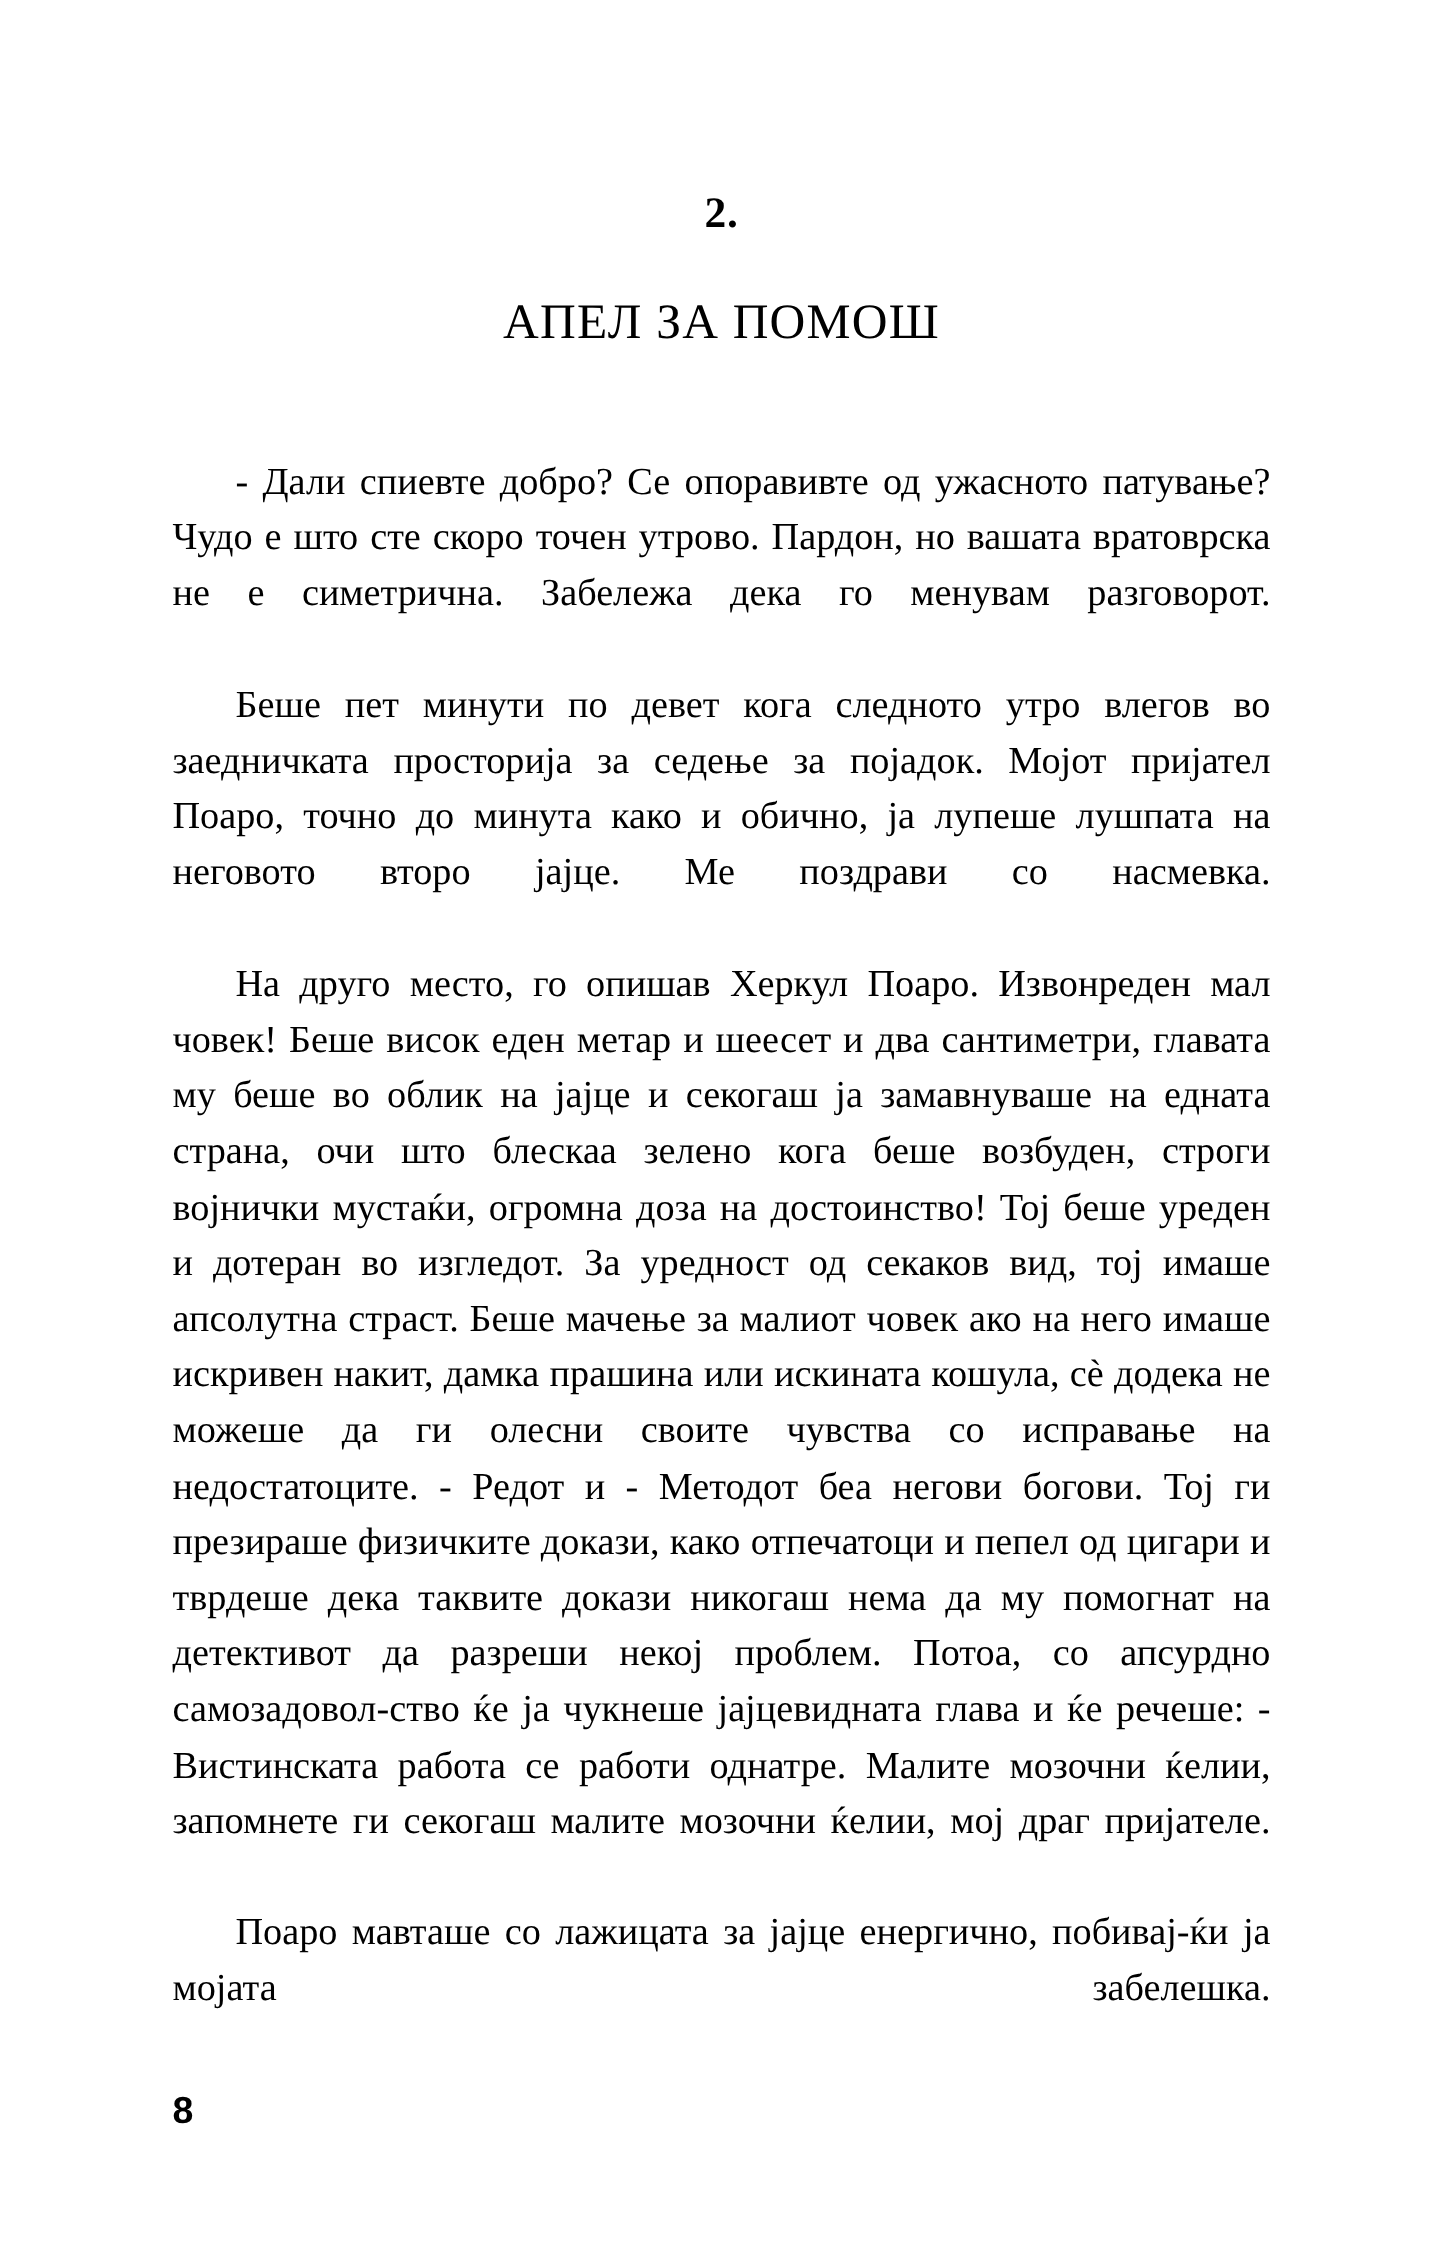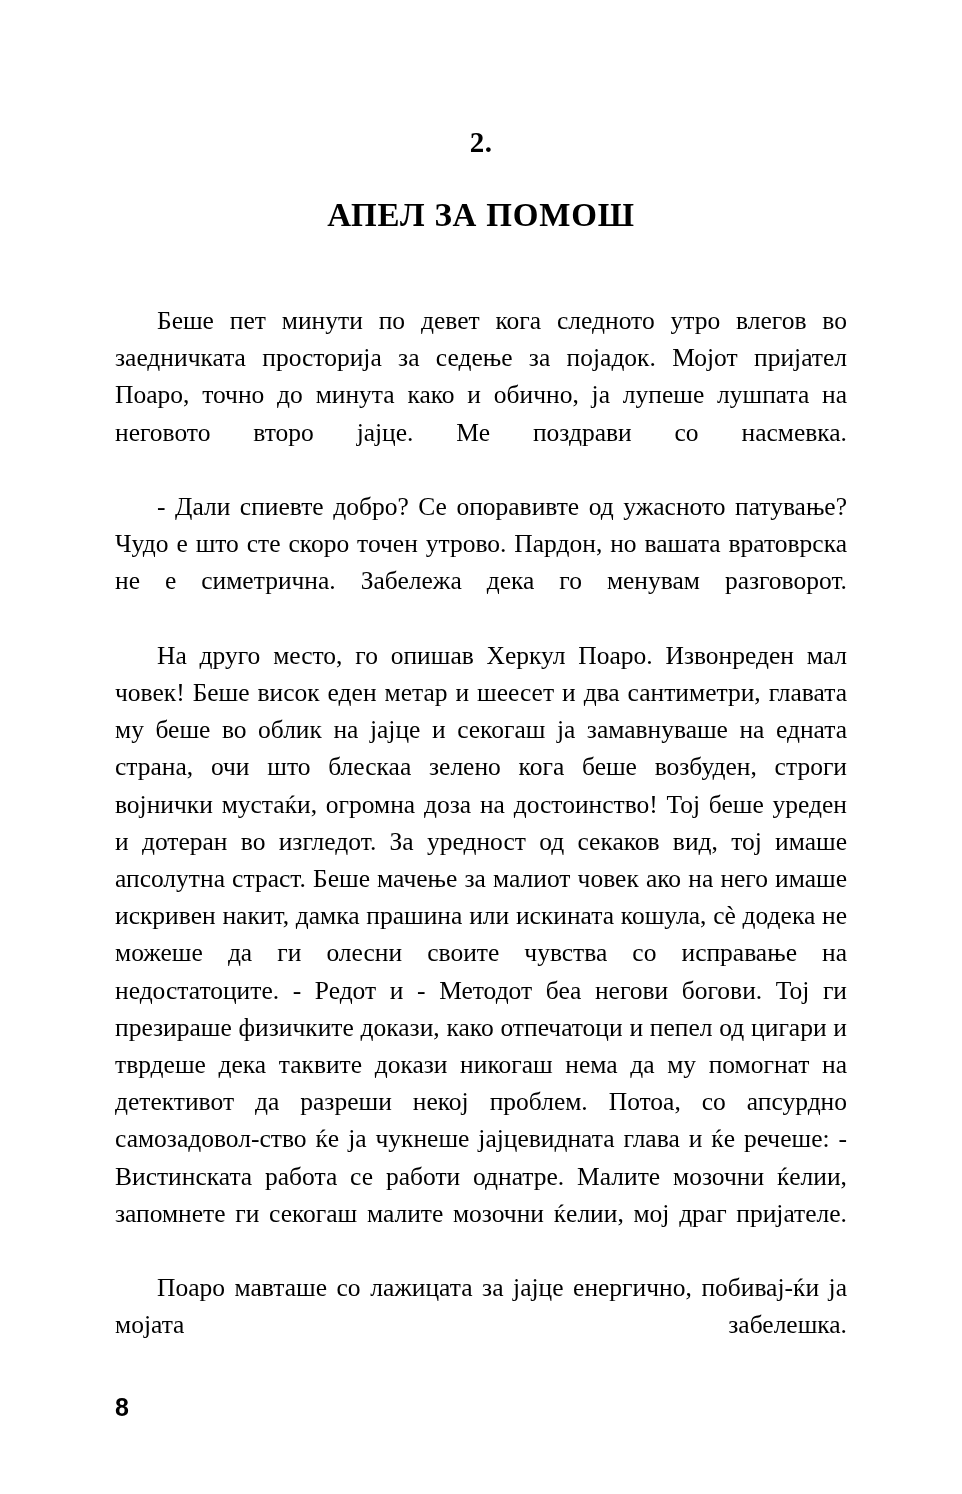--- a/index.html
+++ b/index.html
@@ -42,21 +42,21 @@
     font-size: 29px;
     line-height: 1;
     margin: 0;
     padding-top: 128px;
     letter-spacing: 0.5px;
   }
 
   
   .chapter-title {
     text-align: center;
-    font-weight: bold;
+    font-weight: normal;
     font-size: 33px;
     line-height: 1;
     margin: 0;
     padding-top: 42px;
     letter-spacing: 0.8px;
   }
 
   
   .body-text {
     margin: 0;
@@ -98,22 +98,22 @@
 
 <div class="page">
 
   <div class="content">
 
     <div class="chapter-number">2.</div>
 
     <h1 class="chapter-title">АПЕЛ ЗА ПОМОШ</h1>
 
     <div class="body-text">
+      <p class="para">- Дали спиевте добро? Се опоравивте од ужасното патување? Чудо е што сте скоро точен утрово. Пардон, но вашата вратоврска не е симетрична. Забележа дека го менувам разговорот.</p>
       <p class="para">Беше пет минути по девет кога следното утро влегов во заедничката просторија за седење за појадок. Мојот пријател Поаро, точно до минута како и обично, ја лупеше лушпата на неговото второ јајце. Ме поздрави со насмевка.</p>
-      <p class="para">- Дали спиевте добро? Се опоравивте од ужасното патување? Чудо е што сте скоро точен утрово. Пардон, но вашата вратоврска не е симетрична. Забележа дека го менувам разговорот.</p>
       <p class="para">На друго место, го опишав Херкул Поаро. Извонреден мал човек! Беше висок еден метар и шеесет и два сантиметри, главата му беше во облик на јајце и секогаш ја замавнуваше на едната страна, очи што блескаа зелено кога беше возбуден, строги војнички мустаќи, огромна доза на достоинство! Тој беше уреден и дотеран во изгледот. За уредност од секаков вид, тој имаше апсолутна страст. Беше мачење за малиот човек ако на него имаше искривен накит, дамка прашина или искината кошула, сѐ додека не можеше да ги олесни своите чувства со исправање на недостатоците. - Редот и - Методот беа негови богови. Тој ги презираше физичките докази, како отпечатоци и пепел од цигари и тврдеше дека таквите докази никогаш нема да му помогнат на детективот да разреши некој проблем. Потоа, со апсурдно самозадовол-ство ќе ја чукнеше јајцевидната глава и ќе речеше: - Вистинската работа се работи однатре. Малите мозочни ќелии, запомнете ги секогаш малите мозочни ќелии, мој драг пријателе.</p>
       <p class="para">Поаро мавташе со лажицата за јајце енергично, побивај-ќи ја мојата забелешка.</p>
     </div>
 
   </div>
 
   <div class="page-number">8</div>
 
 </div>
 

